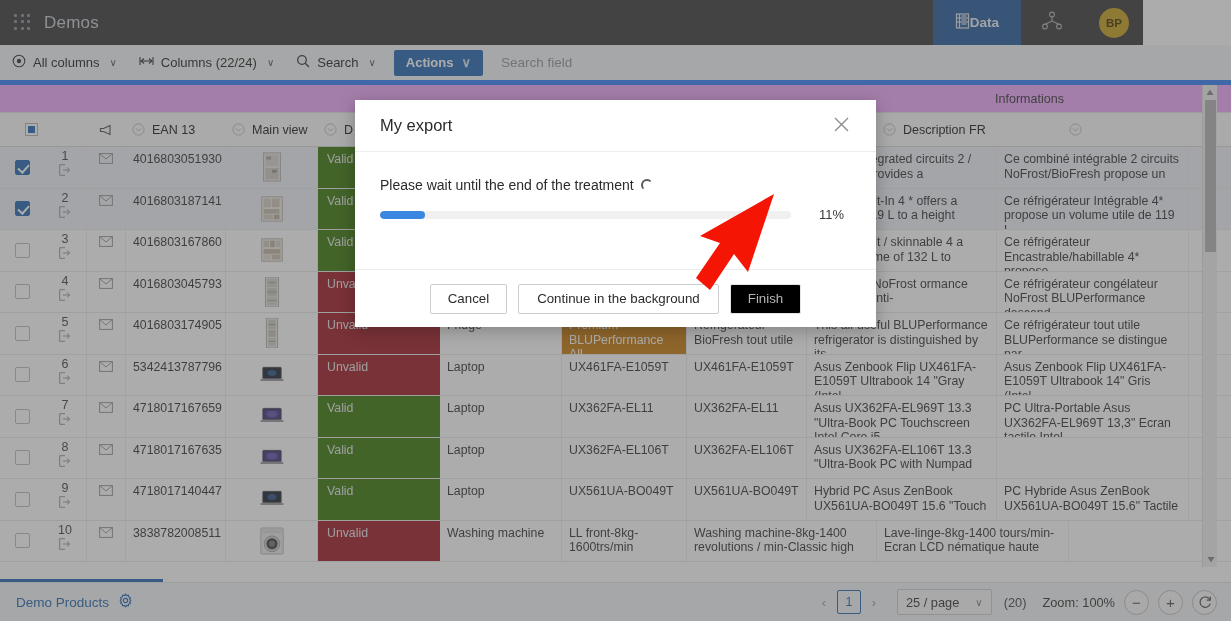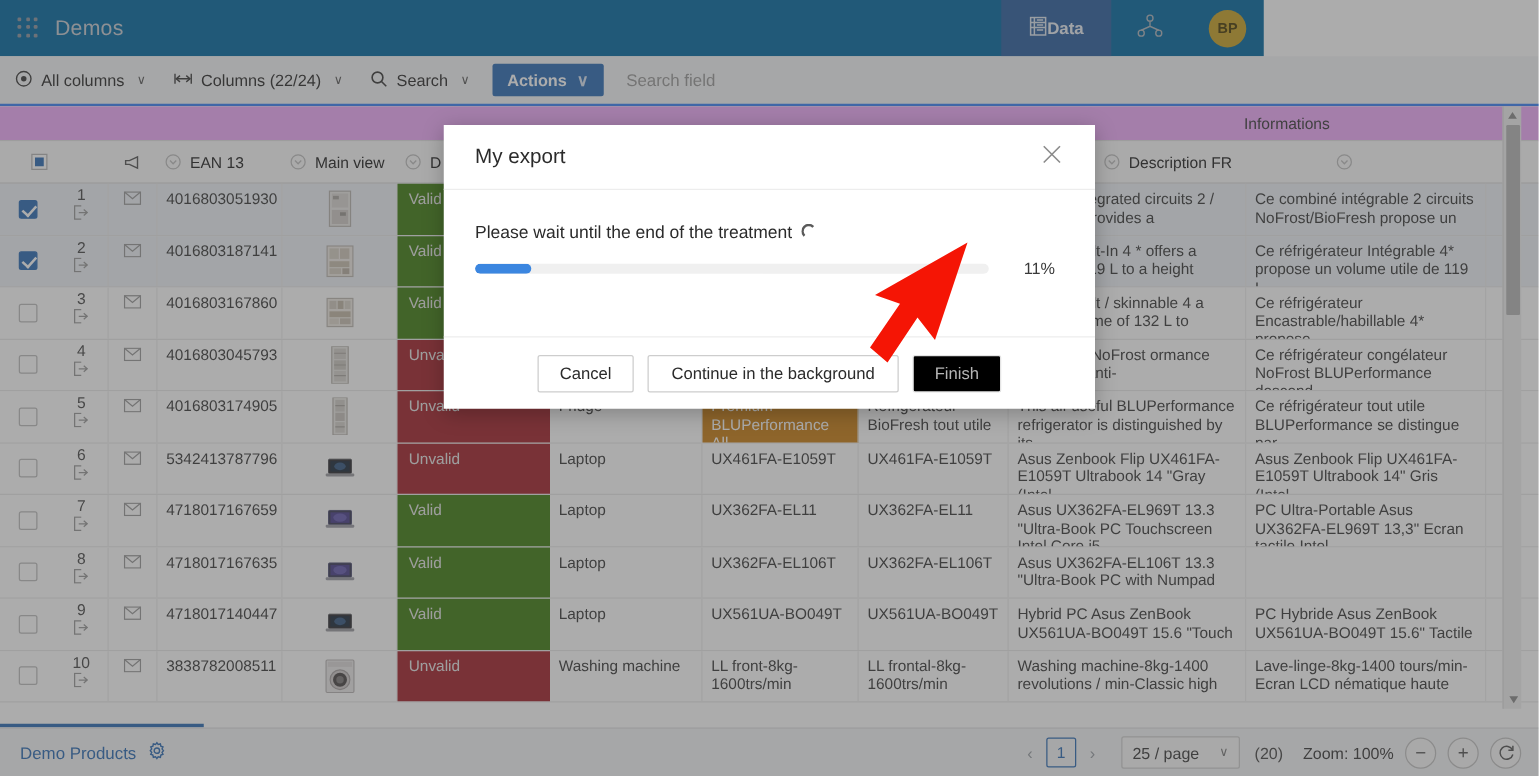--- a/index.html
+++ b/index.html
@@ -8,22 +8,22 @@
     width: 1231px; height: 621px;
     overflow: hidden;
     font-family: "Liberation Sans", sans-serif;
     font-size: 13px;
     background: #fff;
   }
   #app { position: relative; width: 1231px; height: 621px; overflow: hidden; }
 
   
   .topbar {
-    position: absolute; top: 0; left: 0; width: 1011px; height: 45px;
-    background: #0369a1; display: flex; align-items: center;
+    position: absolute; top: 0; left: 0; width: 1143px; height: 45px;
+    background: #404040; display: flex; align-items: center;
   }
   .grid-icon { margin-left: 14px; width: 18px; height: 18px;
     display: grid; grid-template-columns: repeat(3,1fr); grid-template-rows: repeat(3,1fr);
     gap: 2px; }
   .grid-icon i { display:block; width:3px; height:3px; background:#8d95a0; border-radius:1px; }
   .app-title { color: #c7ccd3; font-size: 17px; margin-left: 12px; letter-spacing: .2px; }
   .topbar-right { margin-left: auto; display: flex; align-items: center; height: 45px; }
   .tab-data {
     background: #2d5f9e; color: #e9eef5; height: 45px; display: flex; align-items: center;
     padding: 0 22px; gap: 0; font-weight: bold; font-size: 13.5px;
@@ -34,21 +34,21 @@
     width: 30px; height: 30px; border-radius: 50%; background: #c9a227;
     color: #4a3b04; font-size: 11.5px; font-weight: bold;
     display: flex; align-items: center; justify-content: center;
     margin: 0 14px 0 16px;
   }
 
   
   .toolbar {
     position: absolute; top: 45px; left: 0; width: 1231px; height: 40px;
     background: #f5f6f7; display: flex; align-items: center; gap: 0;
-    border-bottom: 2px solid #3b82f6;
+    border-bottom: 5px solid #3b82f6;
   }
   .tb-item {
     display: flex; align-items: center; gap: 7px; padding: 0 10px 0 12px;
     color: #2b2b2b; font-size: 13px; height: 40px; white-space: nowrap;
   }
   .tb-item .caret { color: #5a5a5a; font-size: 10px; margin-left: 3px; }
   .btn-actions {
     background: #2d6cb5; color: #fff; border-radius: 2px; height: 26px;
     display: flex; align-items: center; padding: 0 12px; gap: 8px;
     font-size: 13px; font-weight: bold; margin-left: 8px;
@@ -740,21 +740,20 @@
                 <rect x="3.5" y="2.5" width="21" height="4.5" fill="#ddd9d9"></rect>
                 <circle cx="14" cy="18" r="8.5" fill="#cfcaca" stroke="#a8a3a3"></circle>
                 <circle cx="14" cy="18" r="6" fill="#4a4545"></circle>
                 <circle cx="14" cy="18" r="3.2" fill="#7d7878"></circle>
               </svg>
             </span>
           </div>
           <div class="cell c-status unvalid">Unvalid</div>
           <div class="cell c-main">Washing machine</div>
           <div class="cell c-des-en">LL front-8kg-1600trs/min</div>
-          <div class="cell c-des-fr">LL frontal-8kg-1600trs/min</div>
           <div class="cell c-desc-en">Washing machine-8kg-1400 revolutions / min-Classic high</div>
           <div class="cell c-desc-fr">Lave-linge-8kg-1400 tours/min-Ecran LCD nématique haute</div>
         </div>
       </div>
   </div>
 
   <div class="vscroll">
     <div class="arrow">
       <svg width="8" height="7" viewBox="0 0 8 7">
           <path d="M4 0.5 L7.5 6 L0.5 6 Z" fill="#8a8a8a"></path>

